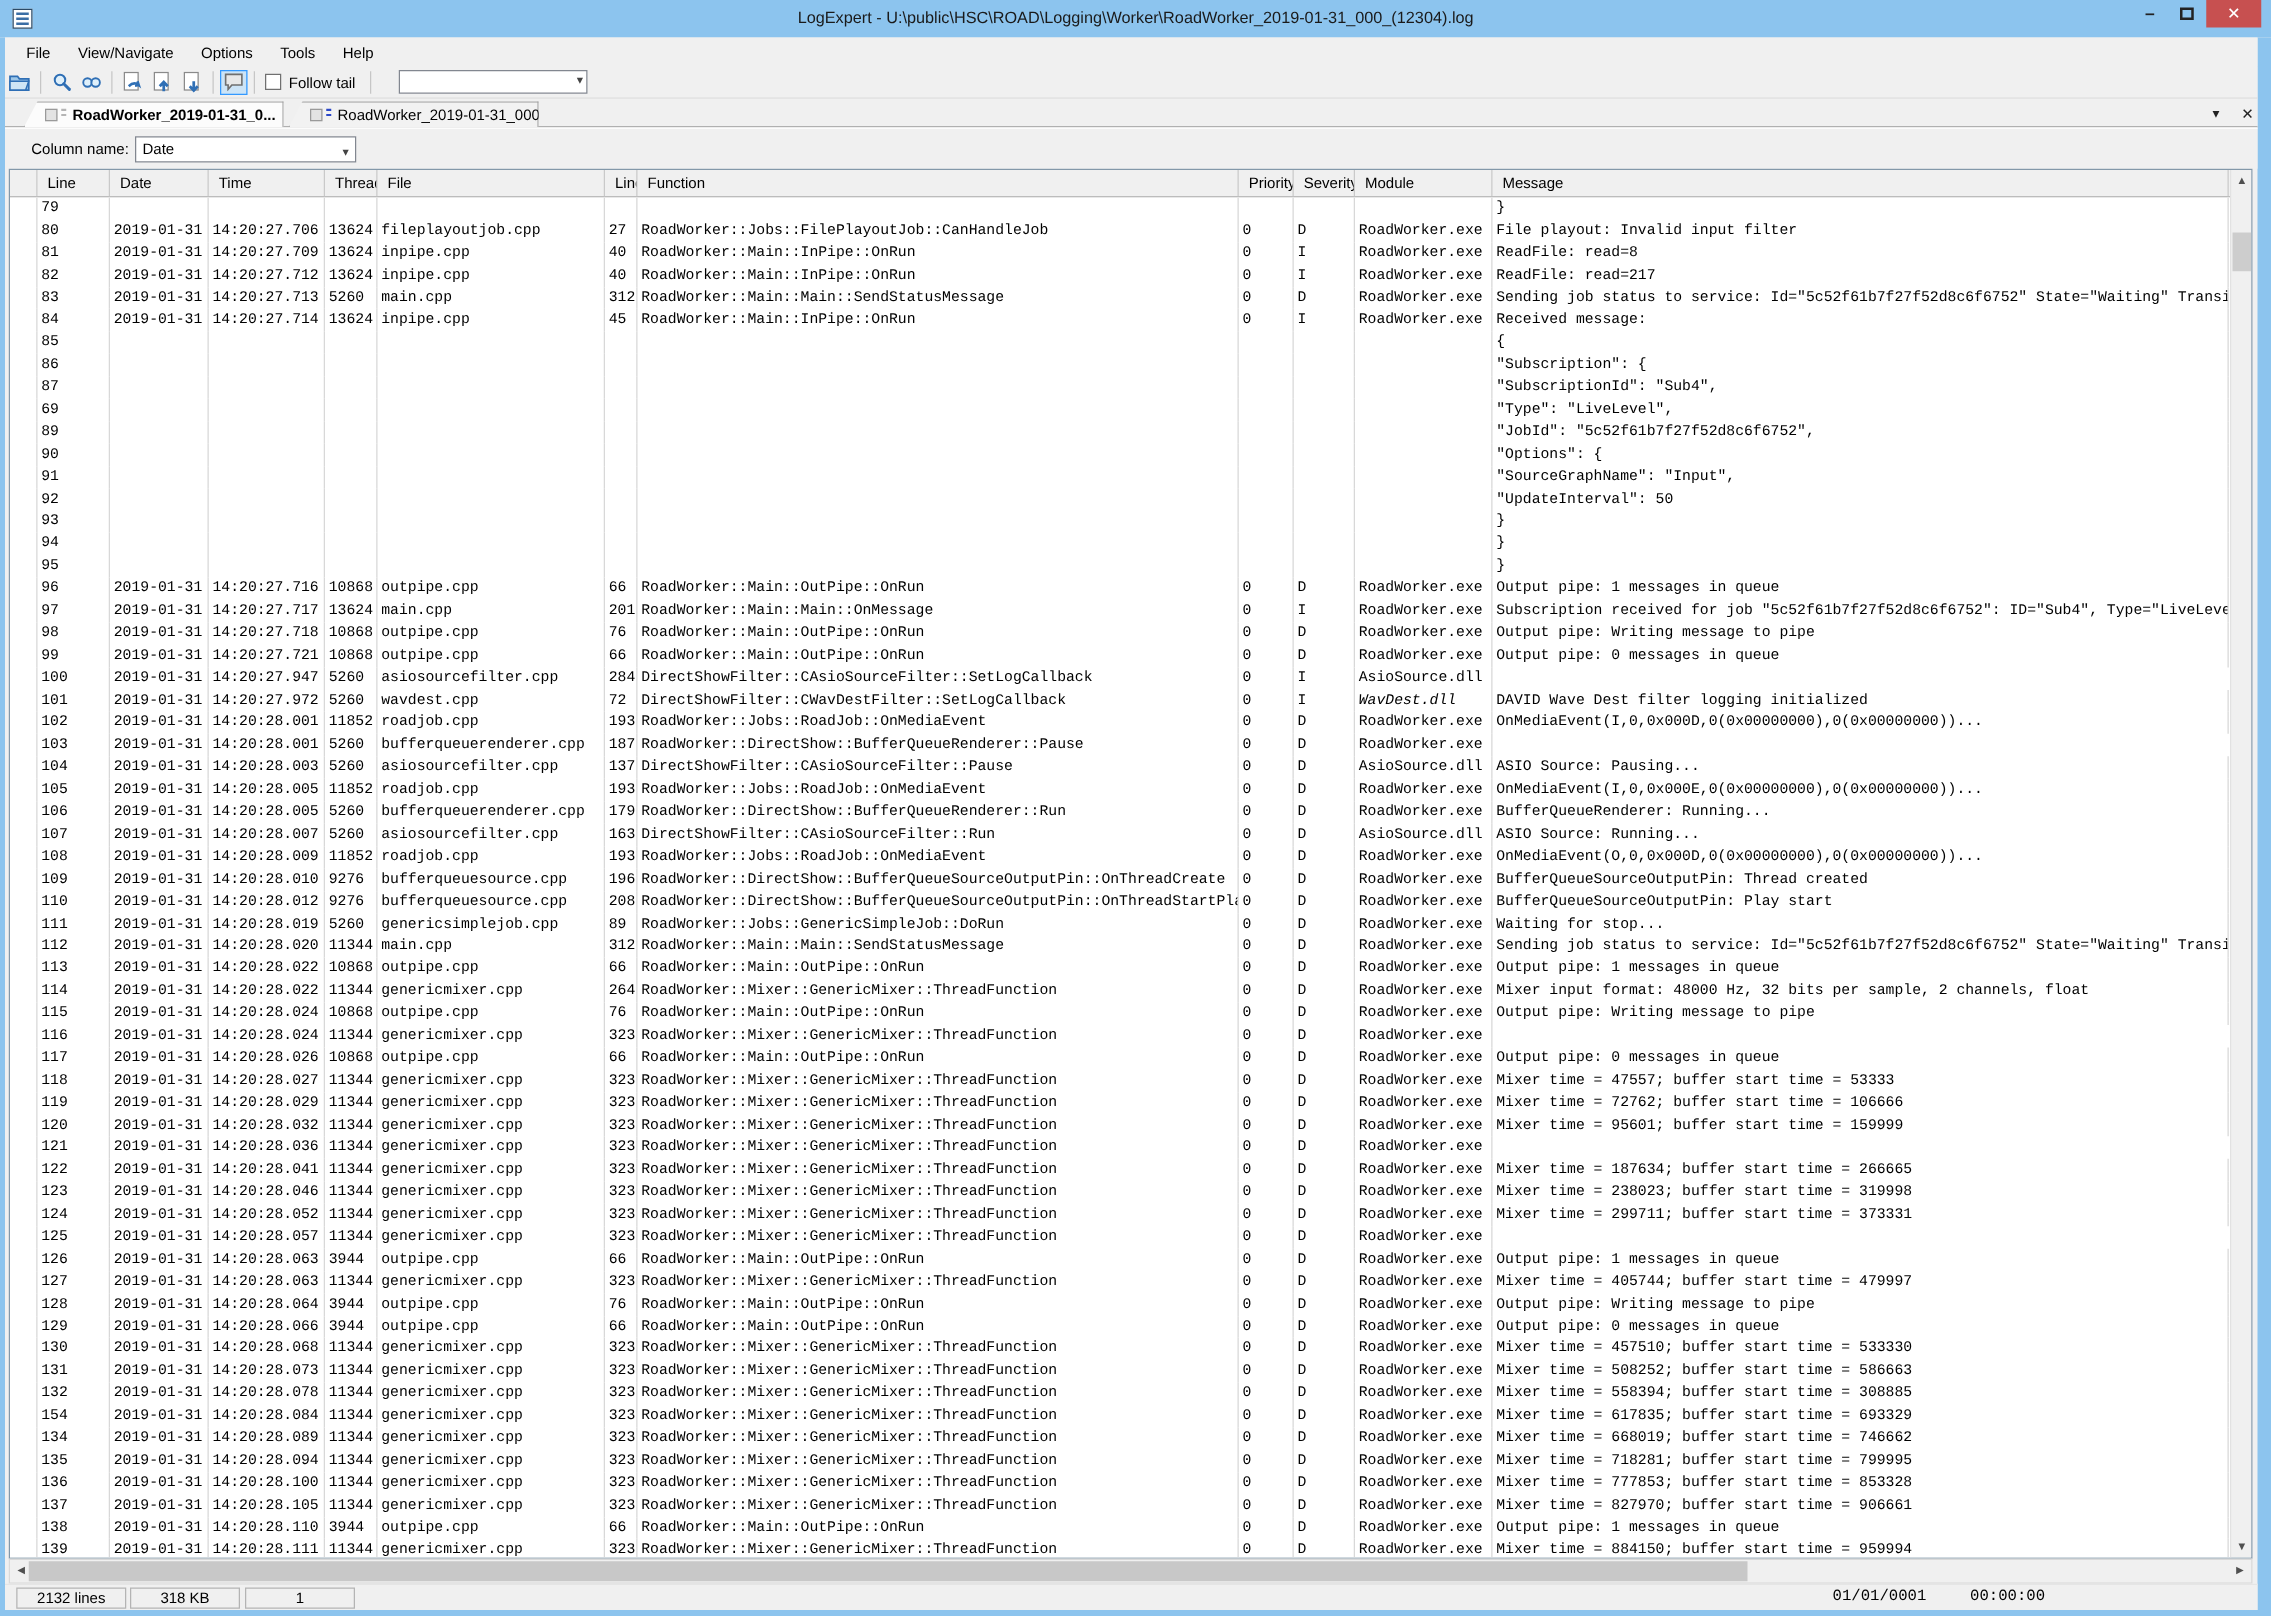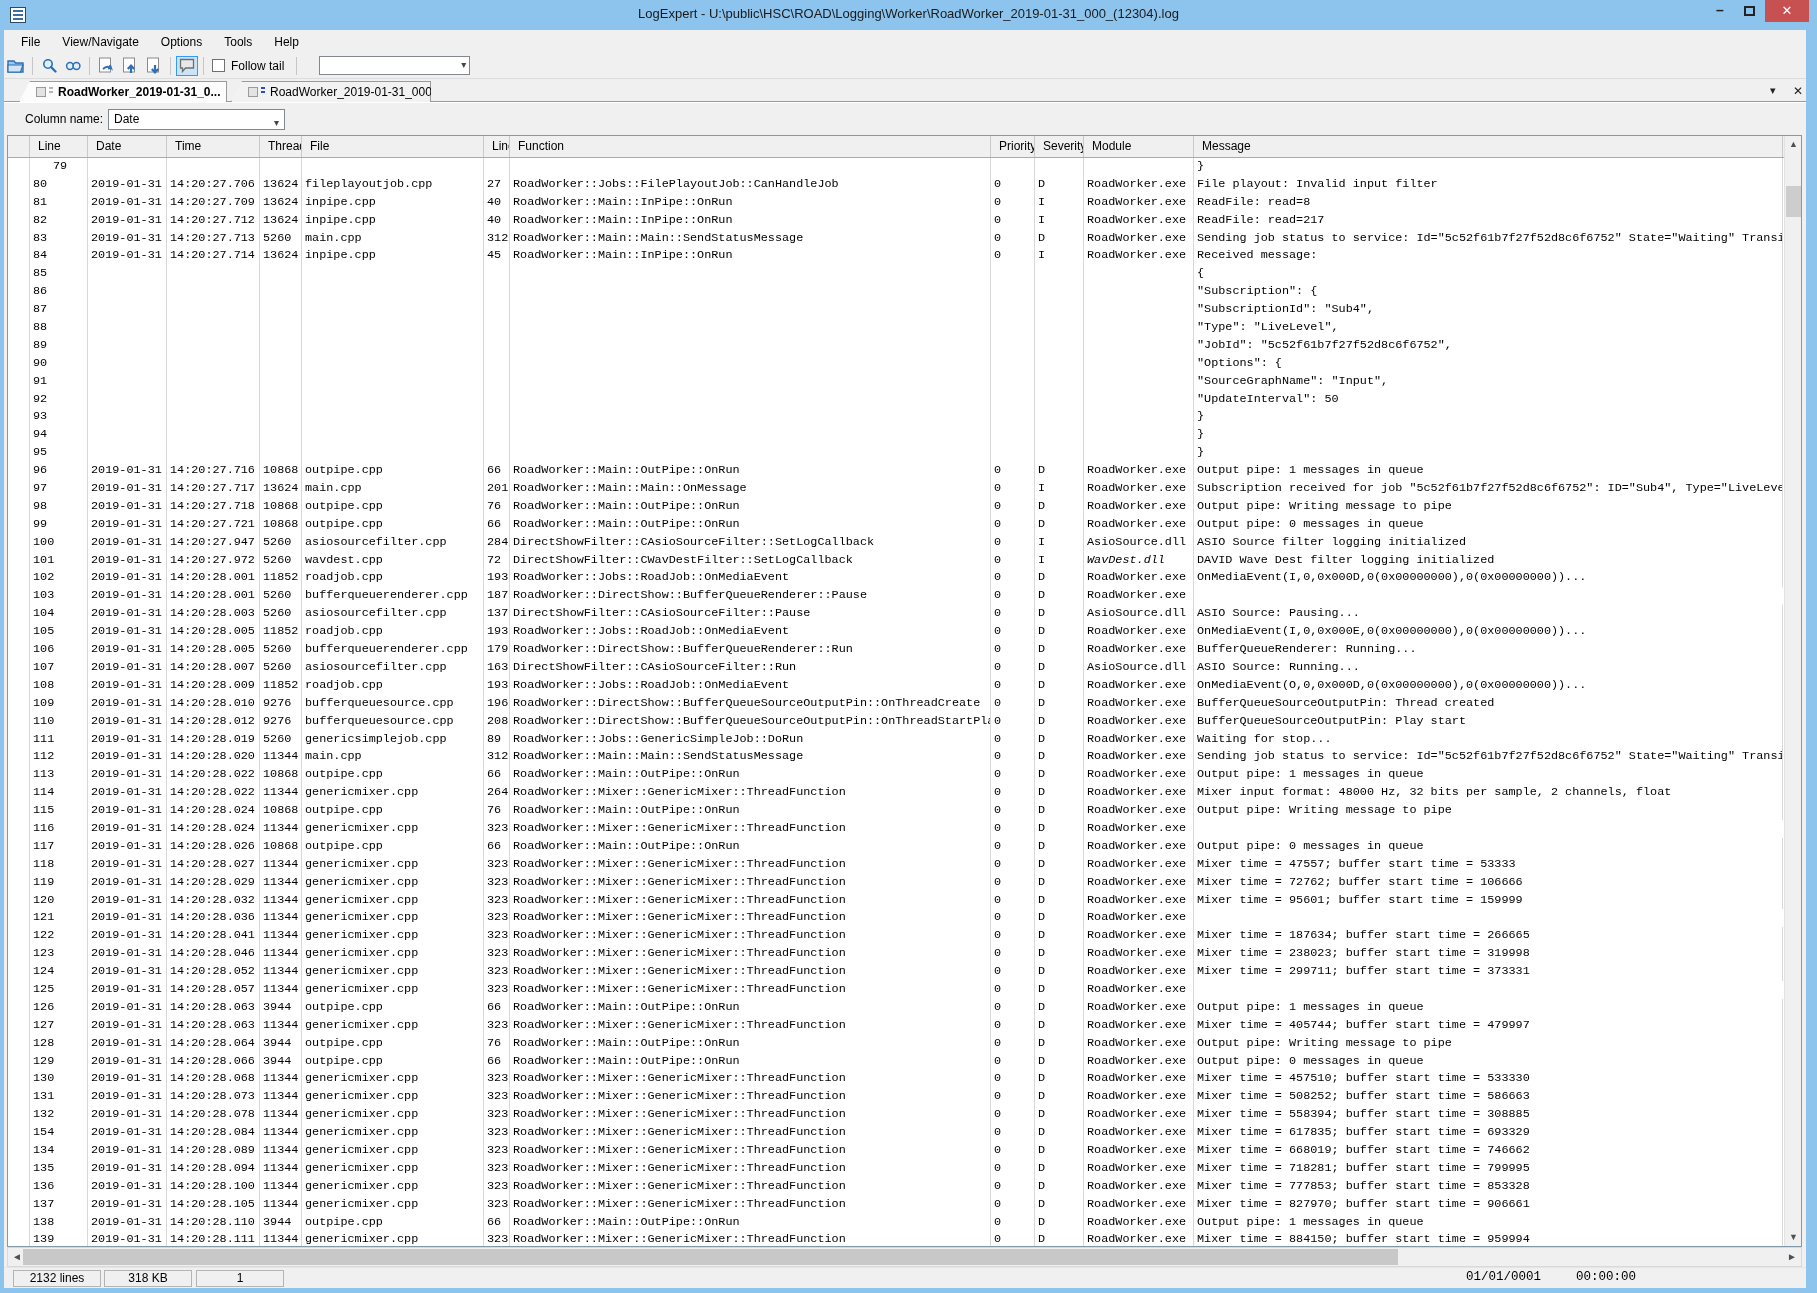--- a/index.html
+++ b/index.html
@@ -202,21 +202,21 @@
         <div class="hcell" style="width: 26px;">Line</div>
         <div class="hcell" style="width: 481px;">Function</div>
         <div class="hcell" style="width: 44px;">Priority</div>
         <div class="hcell" style="width: 49px;">Severity</div>
         <div class="hcell" style="width: 110px;">Module</div>
         <div class="hcell" style="width: 589px;">Message</div>
       </div>
     <div class="gbody">
         <div class="row">
           <div class="cell" style="width: 22px;"></div>
-          <div class="cell" style="width: 58px; text-align: center;">79</div>
+          <div class="cell" style="width: 58px;">79</div>
           <div class="cell" style="width: 79px;"></div>
           <div class="cell" style="width: 93px;"></div>
           <div class="cell" style="width: 42px;"></div>
           <div class="cell" style="width: 182px;"></div>
           <div class="cell" style="width: 26px;"></div>
           <div class="cell" style="width: 481px;"></div>
           <div class="cell" style="width: 44px;"></div>
           <div class="cell" style="width: 49px;"></div>
           <div class="cell" style="width: 110px;"></div>
           <div class="cell" style="width: 589px;">}</div>
@@ -328,21 +328,21 @@
           <div class="cell" style="width: 182px;"></div>
           <div class="cell" style="width: 26px;"></div>
           <div class="cell" style="width: 481px;"></div>
           <div class="cell" style="width: 44px;"></div>
           <div class="cell" style="width: 49px;"></div>
           <div class="cell" style="width: 110px;"></div>
           <div class="cell" style="width: 589px;">"SubscriptionId": "Sub4",</div>
         </div>
         <div class="row">
           <div class="cell" style="width: 22px;"></div>
-          <div class="cell" style="width: 58px;">88</div>
+          <div class="cell" style="width: 58px;">69</div>
           <div class="cell" style="width: 79px;"></div>
           <div class="cell" style="width: 93px;"></div>
           <div class="cell" style="width: 42px;"></div>
           <div class="cell" style="width: 182px;"></div>
           <div class="cell" style="width: 26px;"></div>
           <div class="cell" style="width: 481px;"></div>
           <div class="cell" style="width: 44px;"></div>
           <div class="cell" style="width: 49px;"></div>
           <div class="cell" style="width: 110px;"></div>
           <div class="cell" style="width: 589px;">"Type": "LiveLevel",</div>
@@ -506,21 +506,20 @@
           <div class="cell" style="width: 58px;">100</div>
           <div class="cell" style="width: 79px;">2019-01-31</div>
           <div class="cell" style="width: 93px;">14:20:27.947</div>
           <div class="cell" style="width: 42px;">5260</div>
           <div class="cell" style="width: 182px;">asiosourcefilter.cpp</div>
           <div class="cell" style="width: 26px;">284</div>
           <div class="cell" style="width: 481px;">DirectShowFilter::CAsioSourceFilter::SetLogCallback</div>
           <div class="cell" style="width: 44px;">0</div>
           <div class="cell" style="width: 49px;">I</div>
           <div class="cell" style="width: 110px;">AsioSource.dll</div>
-          <div class="cell" style="width: 589px;">ASIO Source filter logging initialized</div>
         </div>
         <div class="row">
           <div class="cell" style="width: 22px;"></div>
           <div class="cell" style="width: 58px;">101</div>
           <div class="cell" style="width: 79px;">2019-01-31</div>
           <div class="cell" style="width: 93px;">14:20:27.972</div>
           <div class="cell" style="width: 42px;">5260</div>
           <div class="cell" style="width: 182px;">wavdest.cpp</div>
           <div class="cell" style="width: 26px;">72</div>
           <div class="cell" style="width: 481px;">DirectShowFilter::CWavDestFilter::SetLogCallback</div>

